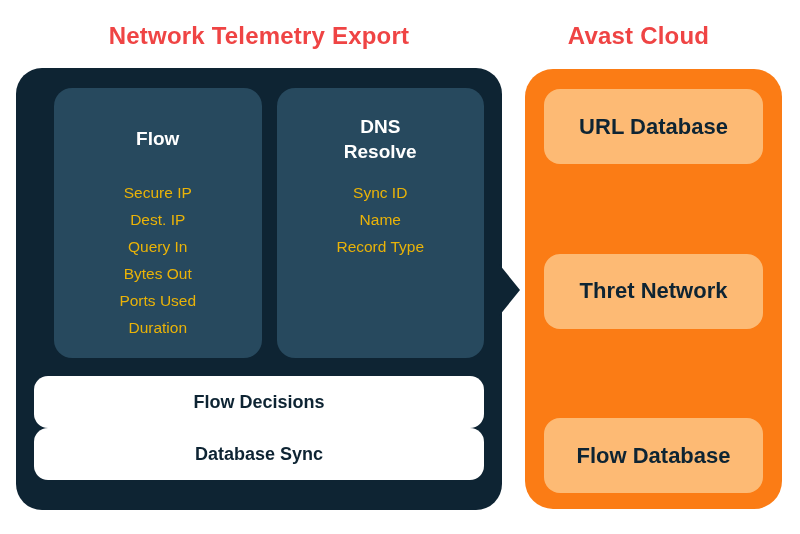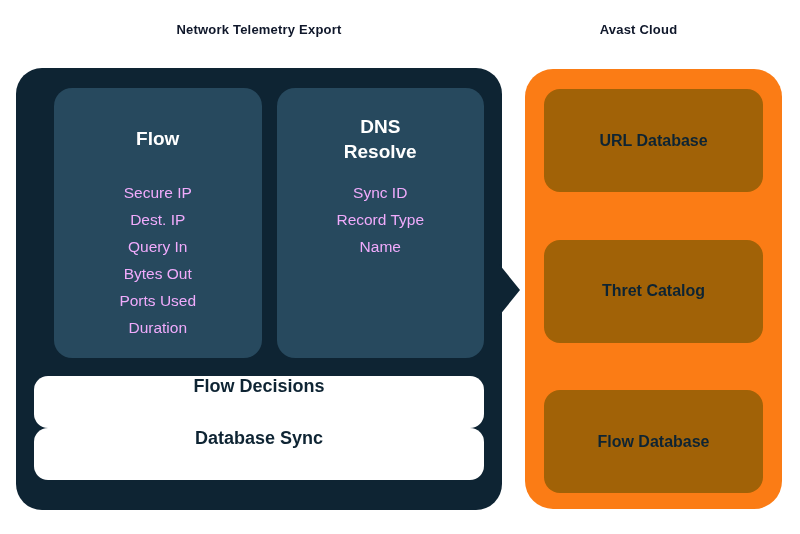--- a/index.html
+++ b/index.html
@@ -7,23 +7,23 @@
     position: relative;
     width: 800px;
     height: 534px;
     background: #ffffff;
     font-family: "Liberation Sans", sans-serif;
     overflow: hidden;
   }
   .section-title {
     position: absolute;
     top: 22px;
-    font-size: 13px;
+    font-size: 24px;
     font-weight: bold;
-    color: #0f172a;
+    color: #ef4444;
     text-align: center;
     letter-spacing: 0.2px;
   }
   .section-title.left  { left: 16px;  width: 486px; }
   .section-title.right { left: 510px; width: 257px; }
 
   .panel-left {
     position: absolute;
     left: 16px; top: 68px;
     width: 486px; height: 442px;
@@ -52,29 +52,30 @@
     font-weight: bold;
     line-height: 1.32;
     color: #ffffff;
     white-space: pre-line;
   }
   .col-items {
     margin-top: 11px;
     text-align: center;
     font-size: 15.5px;
     line-height: 27px;
-    color: #f0abfc;
+    color: #eab308;
   }
   .item.gap-top { margin-top: 7px; }
 
   .bar {
     height: 52px;
     background: #ffffff;
     border-radius: 14px;
     display: flex;
+    align-items: center;
     justify-content: center;
     font-size: 18px;
     font-weight: bold;
     color: #0E2433;
   }
   .bar.first { margin-top: 18px; }
   .bar + .bar { }
 
   .connector-arrow {
     position: absolute;
@@ -91,27 +92,27 @@
     width: 257px; height: 440px;
     background: #FB7C15;
     border-radius: 28px;
     box-sizing: border-box;
     padding: 20px 19px 16px 19px;
     display: flex;
     flex-direction: column;
     justify-content: space-between;
   }
   .cloud-box {
-    height: 103px;
-    background: #a16207;
+    height: 75px;
+    background: #fdba74;
     border-radius: 16px;
     display: flex;
     align-items: center;
     justify-content: center;
-    font-size: 16px;
+    font-size: 22px;
     font-weight: bold;
     color: #0E2433;
   }
 </style>
 </head>
 <body>
 
 <div class="canvas">
 
   <div class="section-title left">Network Telemetry Export</div>
@@ -131,22 +132,22 @@
           <div class="item">Ports Used</div>
           <div class="item">Duration</div>
         </div>
       </div>
 
       <div class="col">
         <div class="col-title">DNS
 Resolve</div>
         <div class="col-items">
           <div class="item">Sync ID</div>
+          <div class="item">Name</div>
           <div class="item">Record Type</div>
-          <div class="item">Name</div>
         </div>
       </div>
 
 
     </div>
 
     <div class="bar first">
       <span>Flow Decisions</span>
     </div>
     <div class="bar">
@@ -154,20 +155,20 @@
     </div>
   </div>
 
   <div class="connector-arrow"></div>
 
   <div class="panel-right">
     <div class="cloud-box">
       <span>URL Database</span>
     </div>
     <div class="cloud-box">
-      <span>Thret Catalog</span>
+      <span>Thret Network</span>
     </div>
     <div class="cloud-box">
       <span>Flow Database</span>
     </div>
   </div>
 
 </div>
 
 </body></html>

